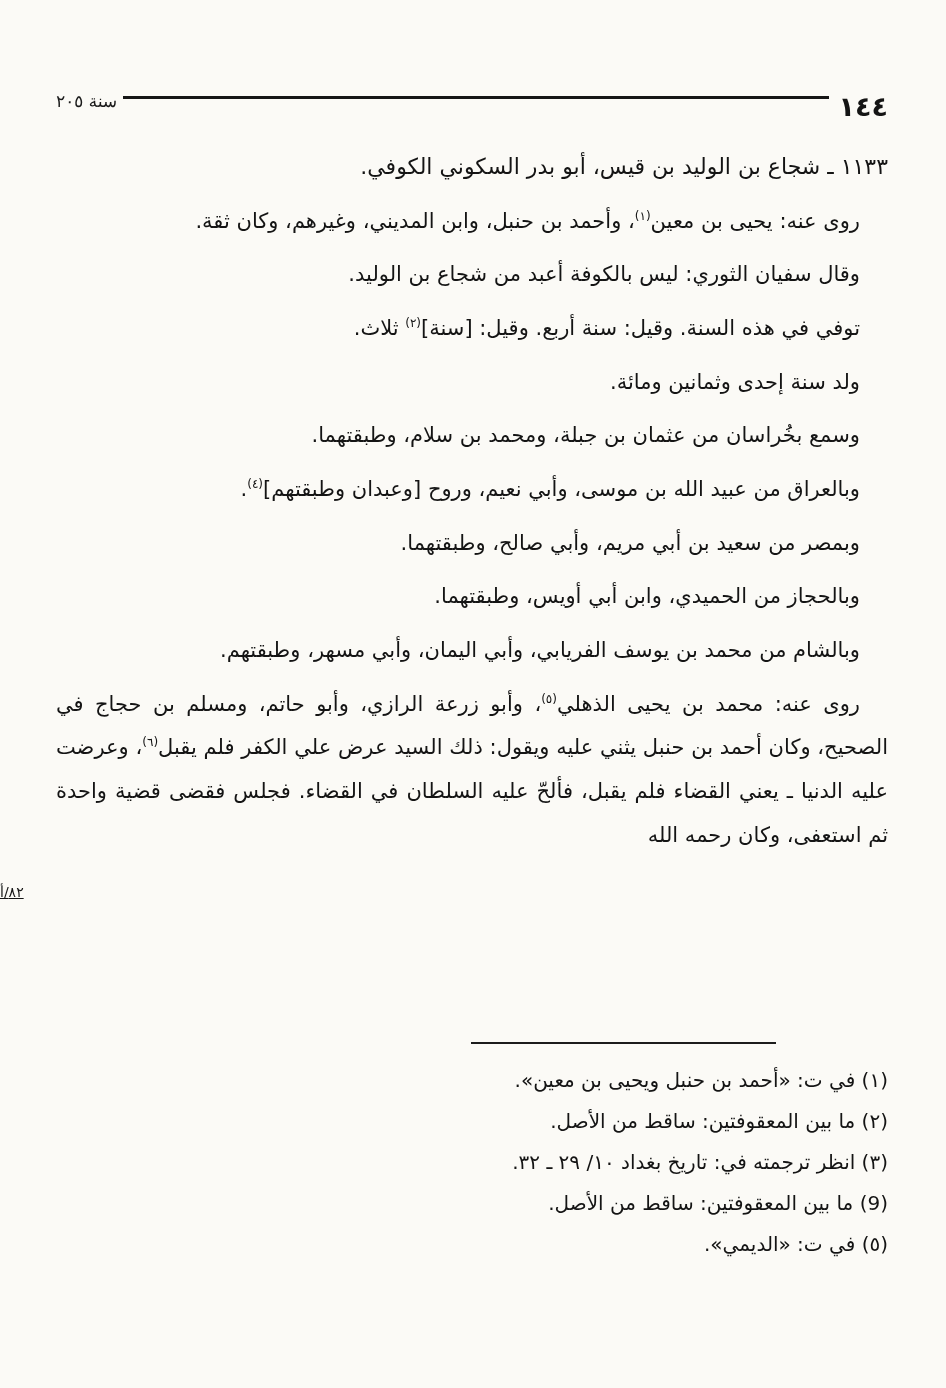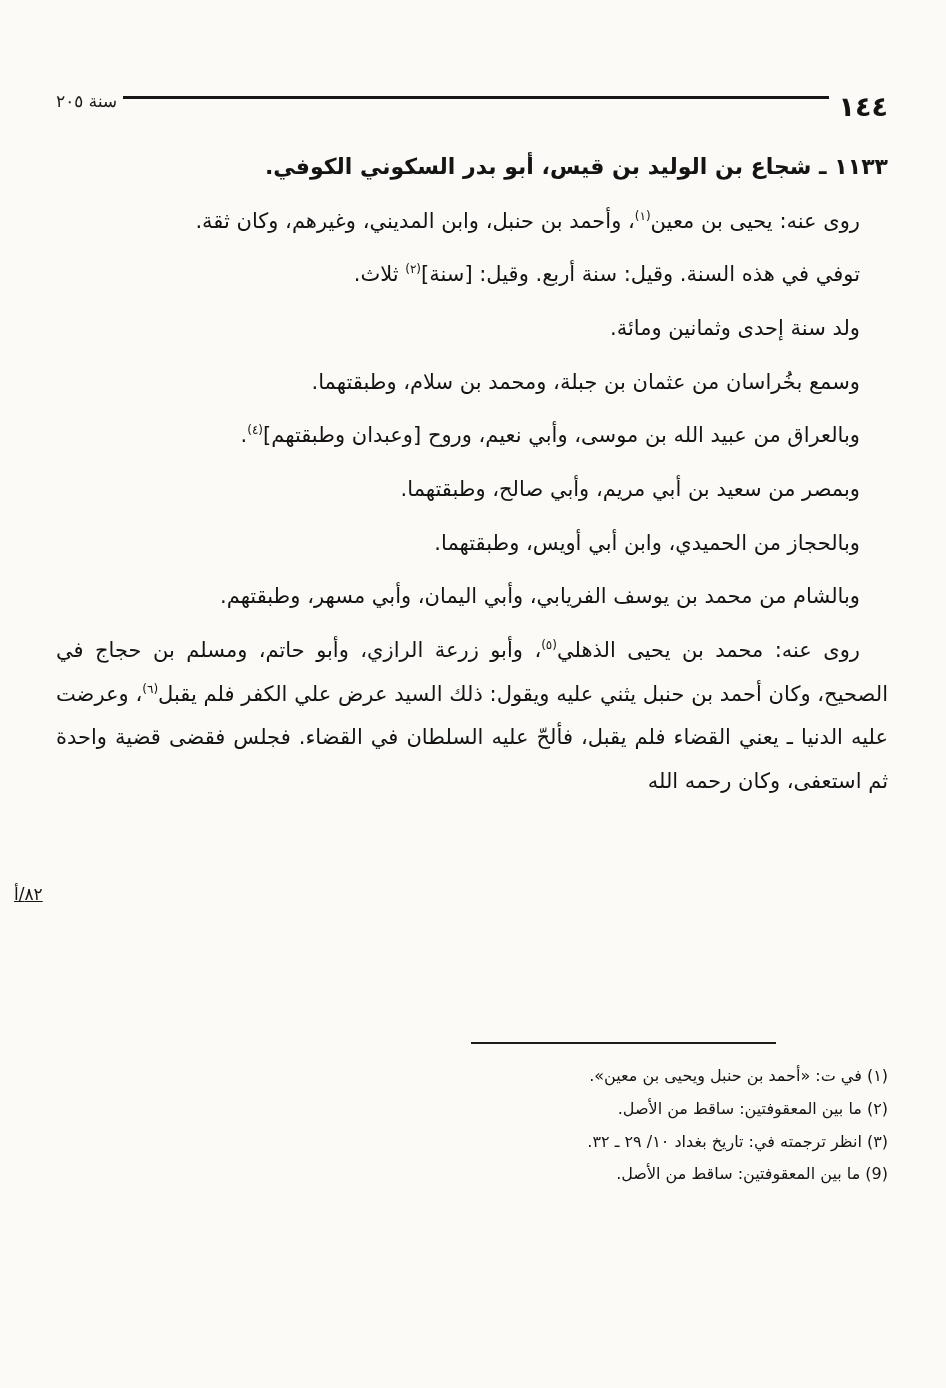--- a/index.html
+++ b/index.html
@@ -55,59 +55,59 @@
   
   .body-text {
     font-size: 21px;
     line-height: 2.08;
     text-align: justify;
   }
   .body-text p {
     margin: 0 0 10px 0;
   }
   p.entry-heading {
-    font-weight: bold;
+    font-weight: normal;
     font-size: 22px;
     text-indent: 0;
     margin-top: 6px;
   }
   p.indent {
     text-indent: 28px;
   }
   .body-text sup {
     font-size: 12px;
     line-height: 0;
   }
   
   .folio-note {
     position: absolute;
-    left: 14px;
+    left: 0;
     top: 884px;
-    font-size: 17px;
+    font-size: 14px;
     direction: rtl;
     white-space: nowrap;
     text-decoration: underline;
   }
   
   .footnotes {
     position: absolute;
     right: 58px;
     left: 56px;
     top: 1042px;
     direction: rtl;
   }
   .footnote-separator {
     width: 305px;
     height: 2px;
     background: #1c1c1c;
     margin-right: 112px;
     margin-bottom: 16px;
   }
   .footnote-list {
-    font-size: 16px;
+    font-size: 20px;
     line-height: 2.05;
     text-align: right;
   }
   .footnote-list p {
     margin: 0;
   }
 </style>
 </head>
 <body>
 
@@ -115,35 +115,37 @@
 
   <div class="header-row">
     <span class="year-label">سنة ٢٠٥</span>
     <span class="header-rule"></span>
     <span class="page-number">١٤٤</span>
   </div>
 
   <div class="body-text">
     <p class="entry-heading rich">١١٣٣ ـ شجاع بن الوليد بن قيس، أبو بدر السكوني الكوفي.</p>
     <p class="indent rich">روى عنه: يحيى بن معين<sup>(١)</sup>، وأحمد بن حنبل، وابن المديني، وغيرهم، وكان ثقة.</p>
+    <p class="indent rich">وقال سفيان الثوري: ليس بالكوفة أعبد من شجاع بن الوليد.</p>
     <p class="indent rich">توفي في هذه السنة. وقيل: سنة أربع. وقيل: [سنة]<sup>(٢)</sup> ثلاث.</p>
     <p class="indent rich">ولد سنة إحدى وثمانين ومائة.</p>
     <p class="indent rich">وسمع بخُراسان من عثمان بن جبلة، ومحمد بن سلام، وطبقتهما.</p>
     <p class="indent rich">وبالعراق من عبيد الله بن موسى، وأبي نعيم، وروح [وعبدان وطبقتهم]<sup>(٤)</sup>.</p>
     <p class="indent rich">وبمصر من سعيد بن أبي مريم، وأبي صالح، وطبقتهما.</p>
     <p class="indent rich">وبالحجاز من الحميدي، وابن أبي أويس، وطبقتهما.</p>
     <p class="indent rich">وبالشام من محمد بن يوسف الفريابي، وأبي اليمان، وأبي مسهر، وطبقتهم.</p>
     <p class="indent rich">روى عنه: محمد بن يحيى الذهلي<sup>(٥)</sup>، وأبو زرعة الرازي، وأبو حاتم، ومسلم بن حجاج في الصحيح، وكان أحمد بن حنبل يثني عليه ويقول: ذلك السيد عرض علي الكفر فلم يقبل<sup>(٦)</sup>، وعرضت عليه الدنيا ـ يعني القضاء فلم يقبل، فألحّ عليه السلطان في القضاء. فجلس فقضى قضية واحدة ثم استعفى، وكان رحمه الله</p>
   </div>
 
   <div class="folio-note">٨٢/أ</div>
 
   <div class="footnotes">
     <div class="footnote-separator"></div>
     <div class="footnote-list">
       <p>(١) في ت: «أحمد بن حنبل ويحيى بن معين».</p>
       <p>(٢) ما بين المعقوفتين: ساقط من الأصل.</p>
       <p>(٣) انظر ترجمته في: تاريخ بغداد ١٠/ ٢٩ ـ ٣٢.</p>
       <p>(9) ما بين المعقوفتين: ساقط من الأصل.</p>
+      <p>(٥) في ت: «الديمي».</p>
     </div>
   </div>
 
 </div>
 
 </body></html>

